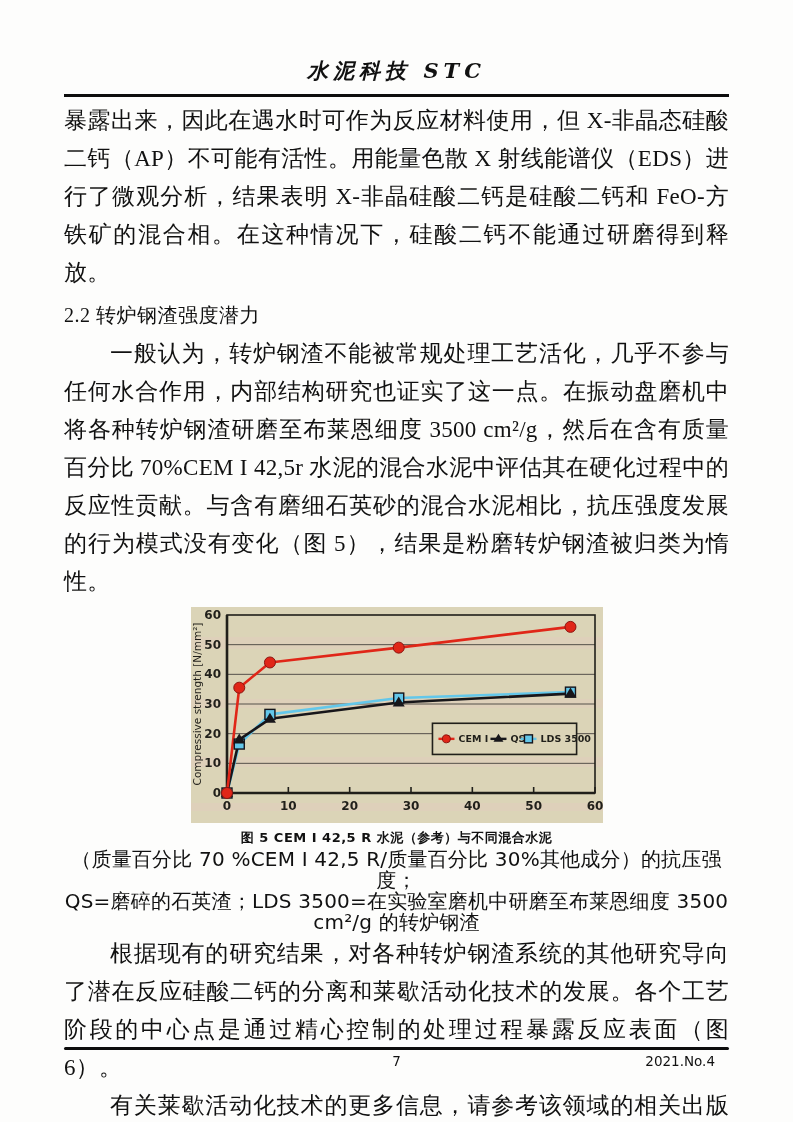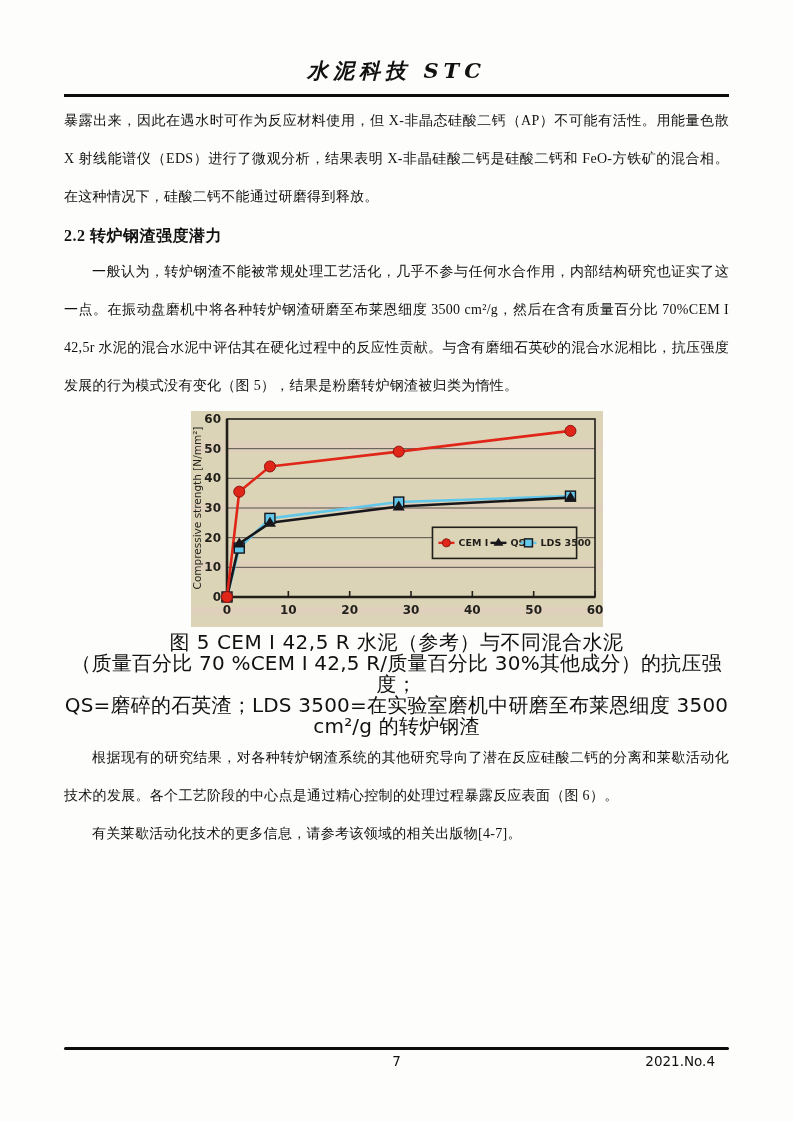--- a/index.html
+++ b/index.html
@@ -12,37 +12,37 @@
 
   .journal-title {
     padding-top:44px; text-align:center;
     font-family:"DejaVu Serif","Liberation Serif",serif;
     font-style:italic; font-weight:bold; font-size:21px; letter-spacing:5px;
   }
   .rule { height:3px; background:#0d0d0d; }
   .top-rule { margin-top:9px; }
 
   main p.body-text {
-    margin:0; font-size:14px; line-height:38px;
+    margin:0; font-size:23px; line-height:38px;
     text-align:justify; letter-spacing:0.3px;
   }
   main p.first { margin-top:5px; }
   .indent { text-indent:2em; }
 
   .section-heading {
-    margin:10px 0 6px 0; font-size:16px; font-weight:bold; letter-spacing:0.5px;
+    margin:10px 0 6px 0; font-size:20px; font-weight:normal; letter-spacing:0.5px;
   }
 
   .figure { margin:6px 0 2px 0; text-align:center; }
   .chart-wrap { width:412px; margin:0 auto; line-height:0; }
   .chart-xlabel {
     font-size:19px; letter-spacing:3px; margin-top:4px; line-height:26px;
   }
   .caption { margin-top:4px; font-family:"DejaVu Sans","Liberation Sans",sans-serif; }
-  .caption-line1 { font-size:20px; line-height:22px; letter-spacing:0.5px; }
+  .caption-line1 { font-size:13px; line-height:22px; letter-spacing:0.5px;font-weight:bold; }
   .caption-sub  { font-size:20px;  line-height:21px; letter-spacing:0.2px; }
 
   .footer { position:absolute; left:64px; right:64px; top:1047px; }
   .footer-rule { height:3px; border-radius:2px; }
   .footer-row {
     position:relative; margin-top:3px; height:20px;
     font-family:"DejaVu Sans","Liberation Sans",sans-serif; font-size:13.5px;
   }
   .page-number { position:absolute; left:0; right:0; text-align:center; }
   .issue { position:absolute; right:14px; }

